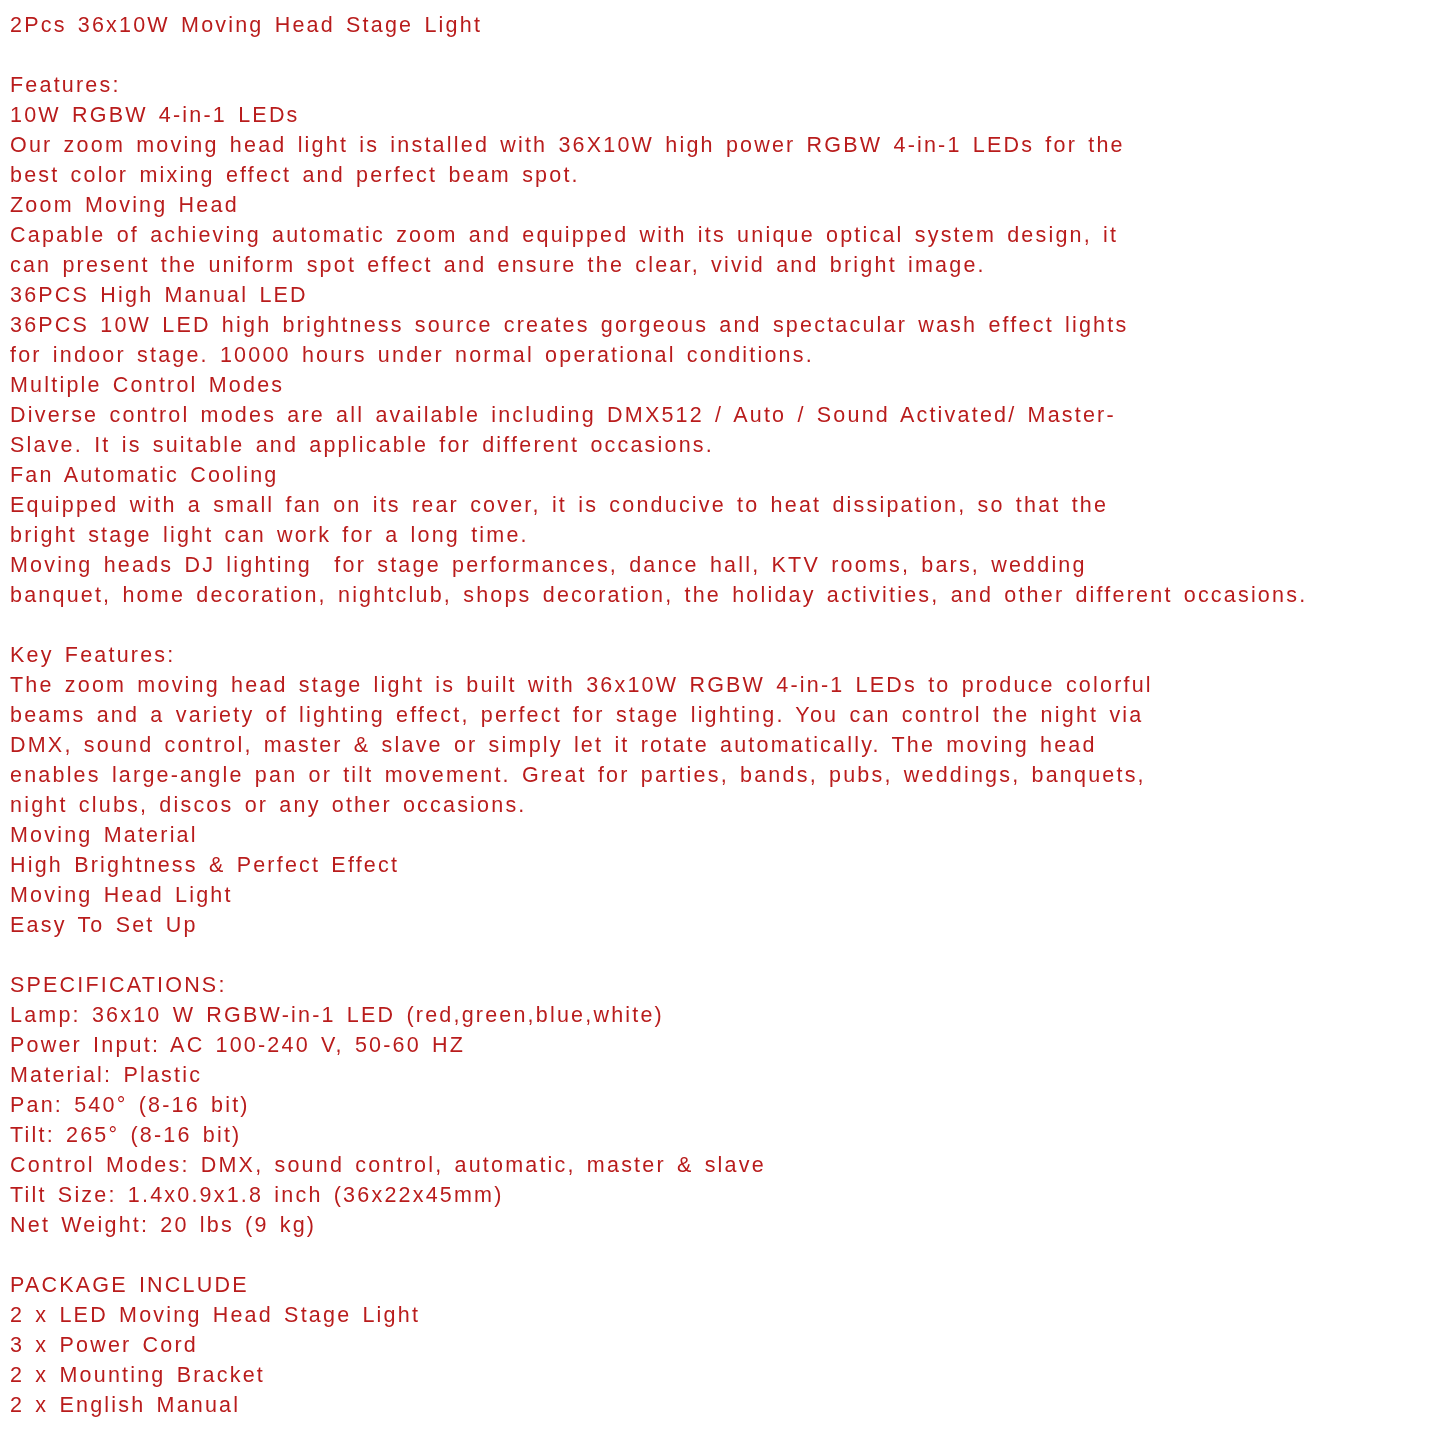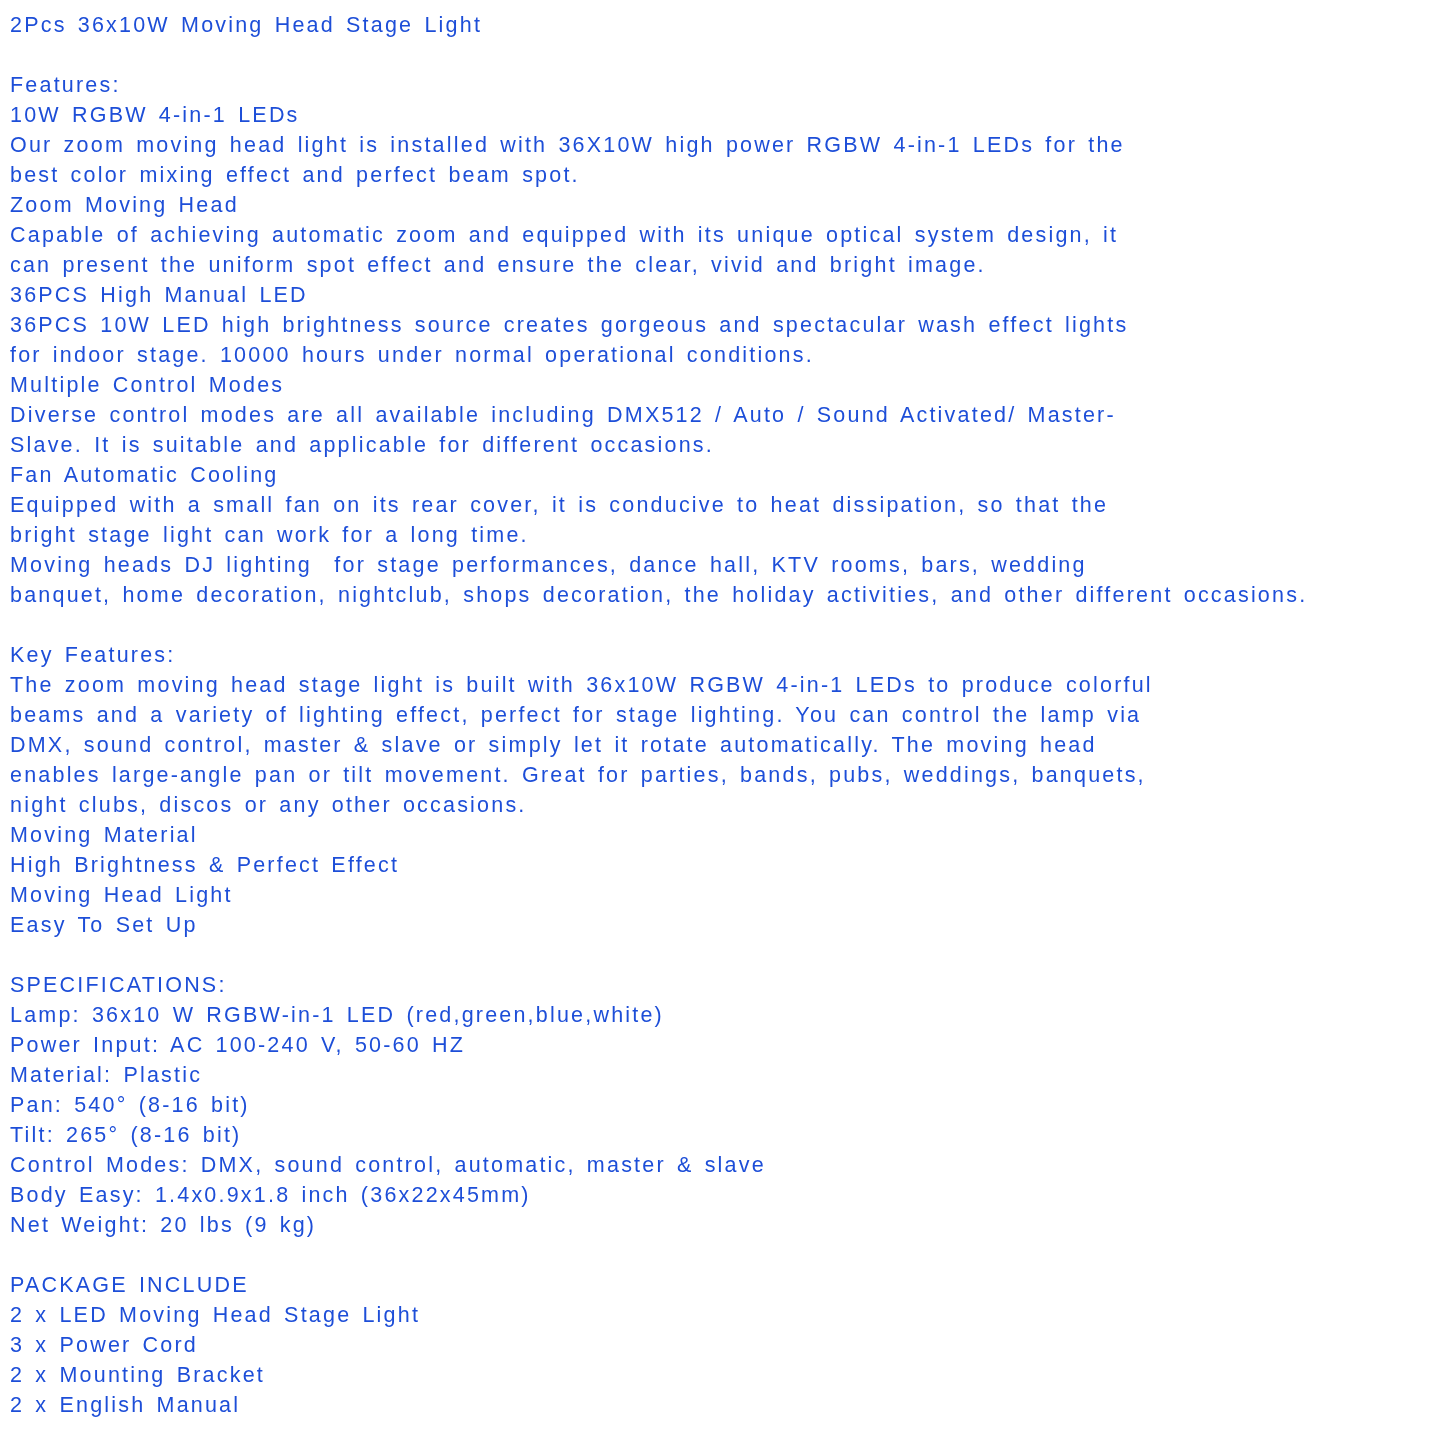--- a/index.html
+++ b/index.html
@@ -11,21 +11,21 @@
     width: 1445px;
     height: 1445px;
     overflow: hidden;
     font-family: "Liberation Sans", "DejaVu Sans", sans-serif;
   }
   .doc {
     box-sizing: border-box;
     width: 1445px;
     height: 1445px;
     padding: 10px 0 0 10px;
-    color: #1d4ed8;
+    color: #b91c1c;
   }
   .text-line {
     white-space: pre;
     font-size: 21.5px;
     line-height: 30px;
     height: 30px;
     letter-spacing: 2.2px;
     word-spacing: 3px;
     font-weight: 400;
     overflow: visible;
@@ -54,37 +54,37 @@
     <div class="text-line">Diverse control modes are all available including DMX512 / Auto / Sound Activated/ Master-</div>
     <div class="text-line">Slave. It is suitable and applicable for different occasions.</div>
     <div class="text-line">Fan Automatic Cooling</div>
     <div class="text-line">Equipped with a small fan on its rear cover, it is conducive to heat dissipation, so that the</div>
     <div class="text-line">bright stage light can work for a long time.</div>
     <div class="text-line">Moving heads DJ lighting  for stage performances, dance hall, KTV rooms, bars, wedding</div>
     <div class="text-line">banquet, home decoration, nightclub, shops decoration, the holiday activities, and other different occasions.</div>
     <div class="text-line blank">&nbsp;</div>
     <div class="text-line">Key Features:</div>
     <div class="text-line">The zoom moving head stage light is built with 36x10W RGBW 4-in-1 LEDs to produce colorful</div>
-    <div class="text-line">beams and a variety of lighting effect, perfect for stage lighting. You can control the lamp via</div>
+    <div class="text-line">beams and a variety of lighting effect, perfect for stage lighting. You can control the night via</div>
     <div class="text-line">DMX, sound control, master &amp; slave or simply let it rotate automatically. The moving head</div>
     <div class="text-line">enables large-angle pan or tilt movement. Great for parties, bands, pubs, weddings, banquets,</div>
     <div class="text-line">night clubs, discos or any other occasions.</div>
     <div class="text-line">Moving Material</div>
     <div class="text-line">High Brightness &amp; Perfect Effect</div>
     <div class="text-line">Moving Head Light</div>
     <div class="text-line">Easy To Set Up</div>
     <div class="text-line blank">&nbsp;</div>
     <div class="text-line">SPECIFICATIONS:</div>
     <div class="text-line">Lamp: 36x10 W RGBW-in-1 LED (red,green,blue,white)</div>
     <div class="text-line">Power Input: AC 100-240 V, 50-60 HZ</div>
     <div class="text-line">Material: Plastic</div>
     <div class="text-line">Pan: 540° (8-16 bit)</div>
     <div class="text-line">Tilt: 265° (8-16 bit)</div>
     <div class="text-line">Control Modes: DMX, sound control, automatic, master &amp; slave</div>
-    <div class="text-line">Body Easy: 1.4x0.9x1.8 inch (36x22x45mm)</div>
+    <div class="text-line">Tilt Size: 1.4x0.9x1.8 inch (36x22x45mm)</div>
     <div class="text-line">Net Weight: 20 lbs (9 kg)</div>
     <div class="text-line blank">&nbsp;</div>
     <div class="text-line">PACKAGE INCLUDE</div>
     <div class="text-line">2 x LED Moving Head Stage Light</div>
     <div class="text-line">3 x Power Cord</div>
     <div class="text-line">2 x Mounting Bracket</div>
     <div class="text-line">2 x English Manual</div>
   </div>
 
 </body></html>

